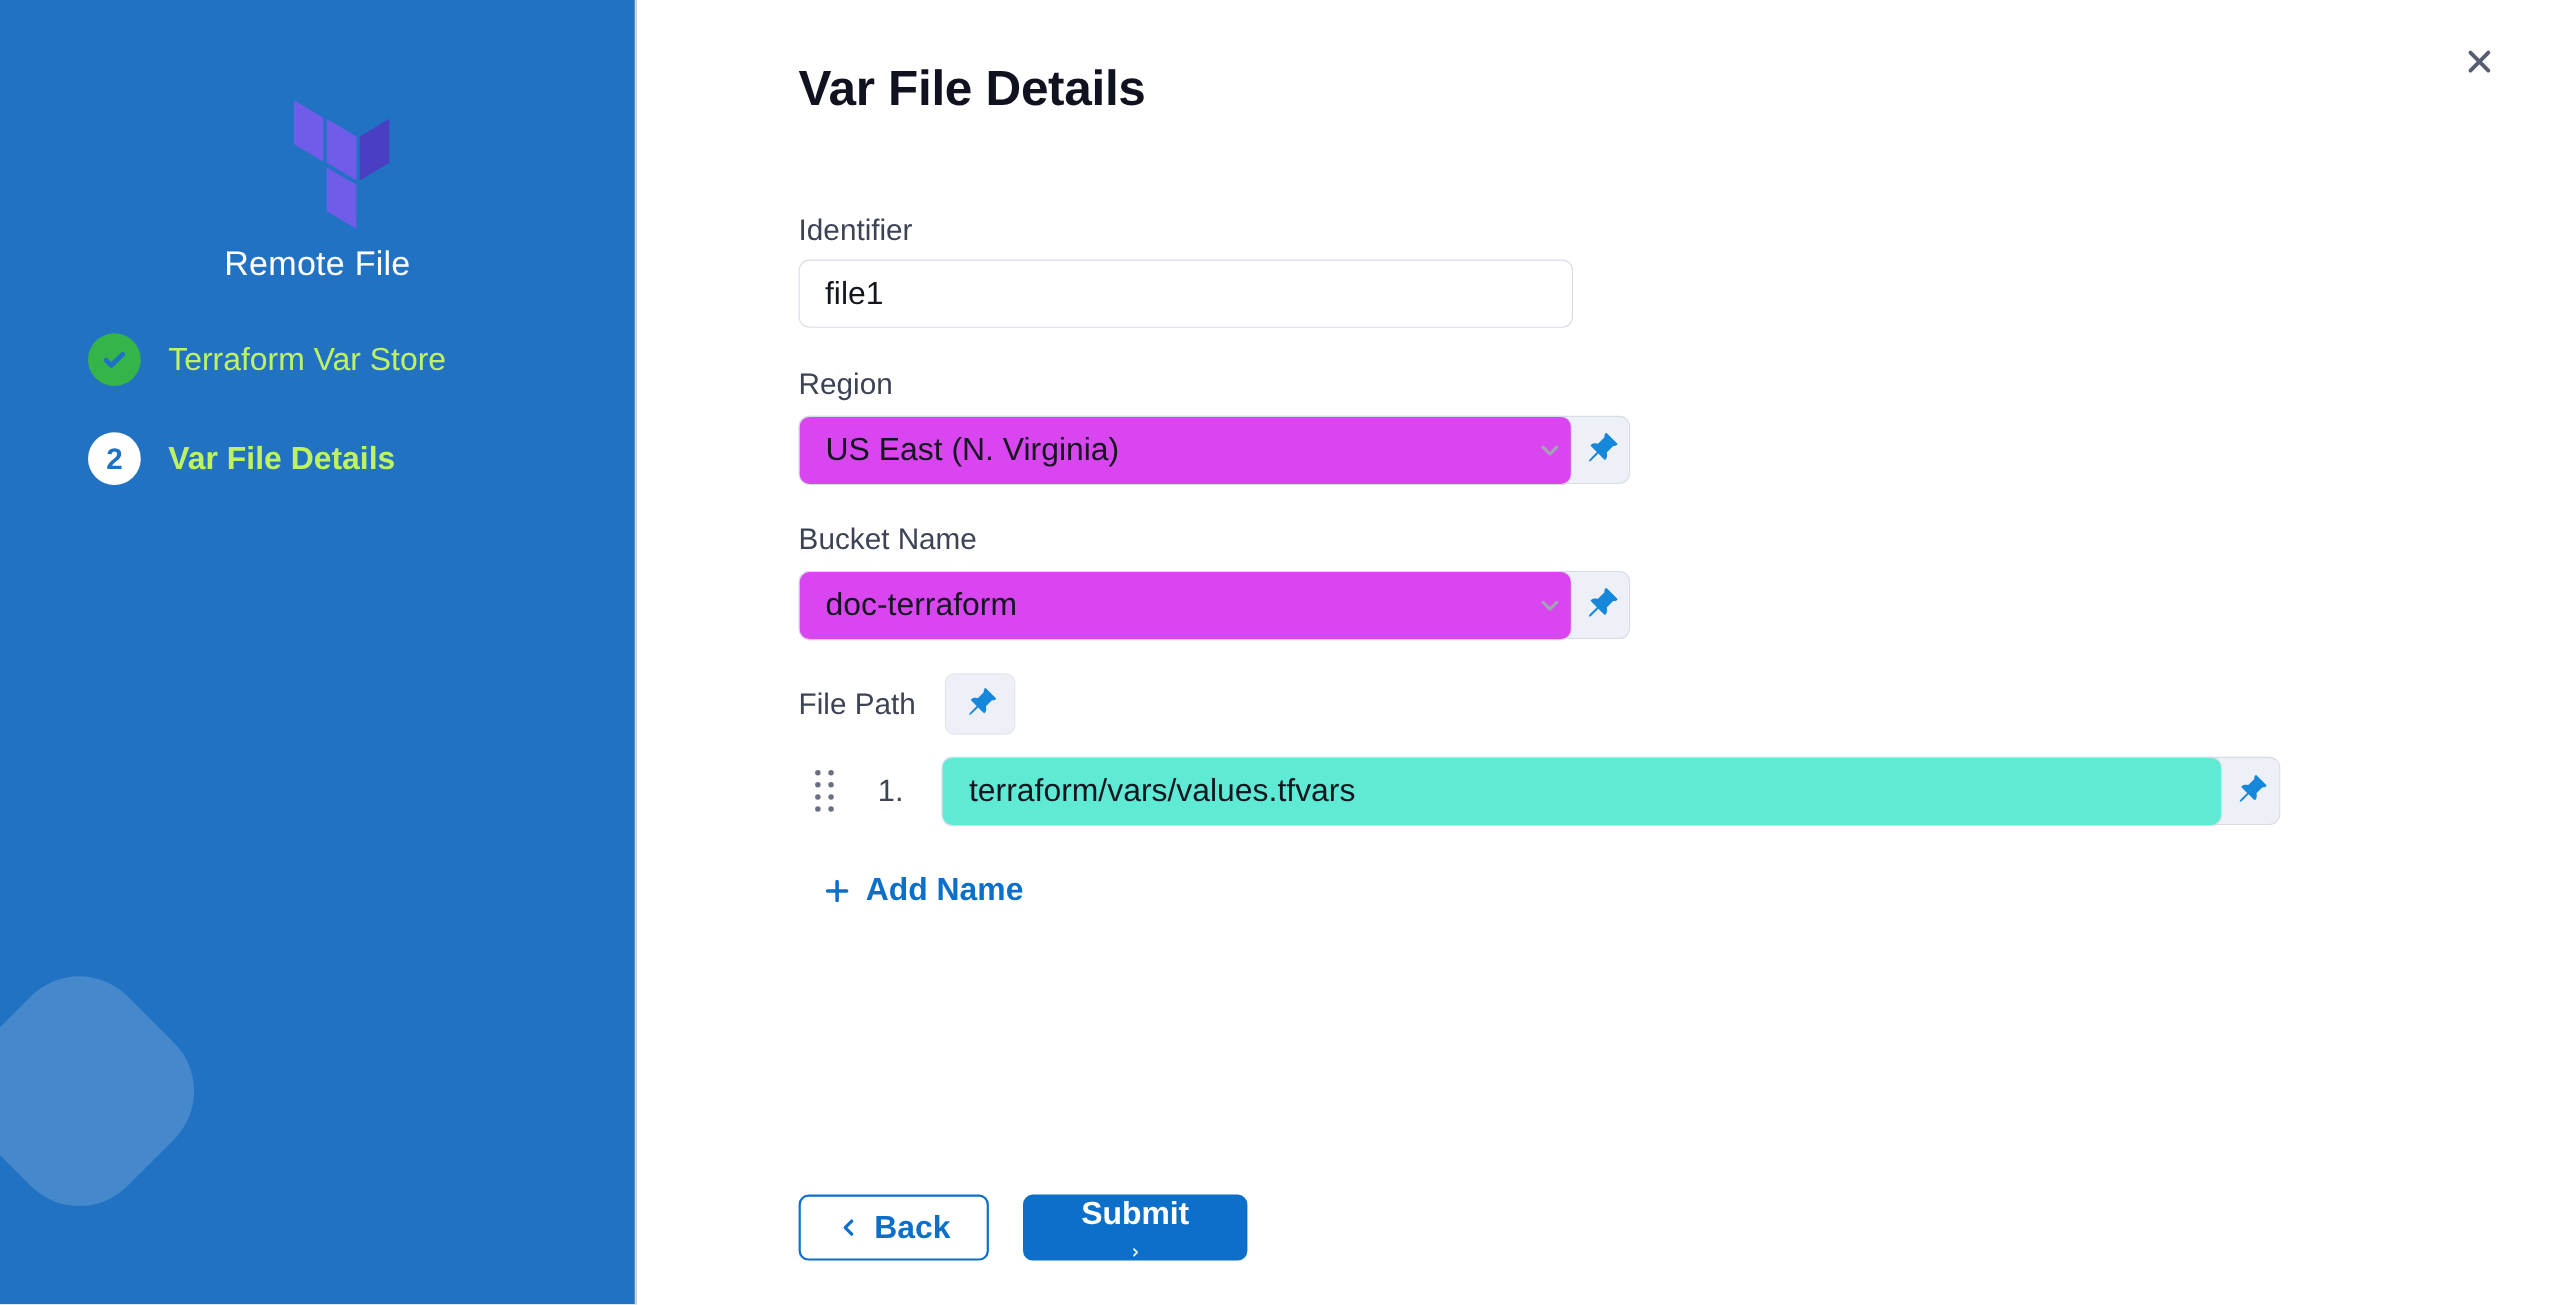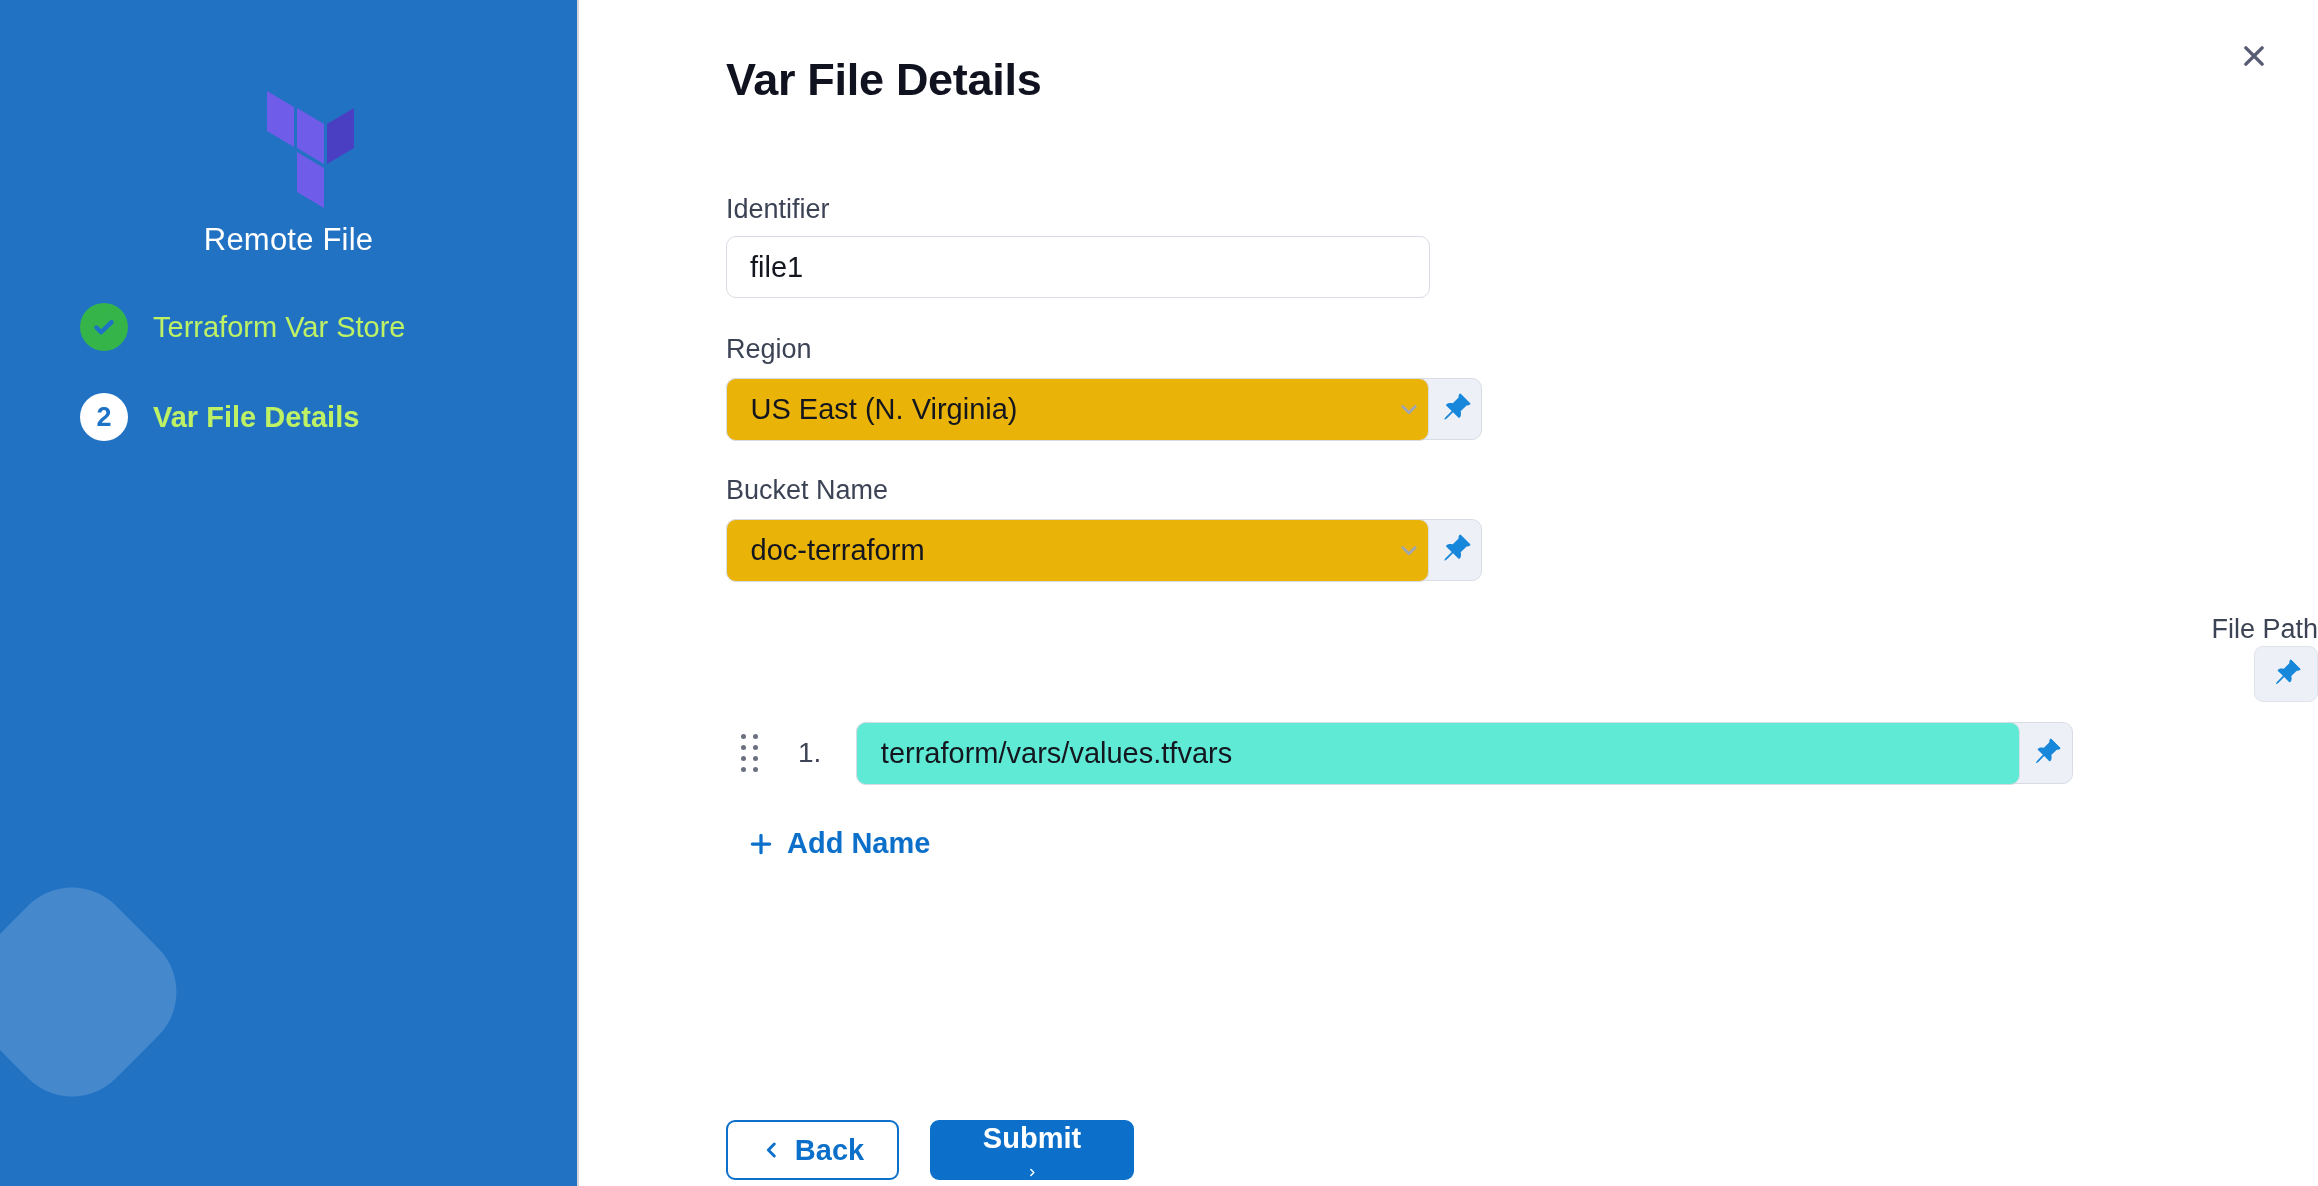--- a/index.html
+++ b/index.html
@@ -64,31 +64,31 @@
     font-family:"Liberation Sans", sans-serif;
     font-size:29px; color:#14161F; padding:0 23px; outline:none;
   }
 
   .input-group {
     margin-top:12px; width:756px; height:62px;
     background:#EDF0F6; border:1.5px solid #D8DCE5; border-radius:10px;
     display:flex; align-items:stretch;
   }
   .select-box {
-    flex:1; background:#eab308; border:1.5px solid #D8DCE5; border-radius:10px;
+    flex:1; background:#d946ef; border:1.5px solid #D8DCE5; border-radius:10px;
     margin:-1.5px 0 -1.5px -1.5px;
     display:flex; align-items:center; padding:0 4px 0 24px; cursor:pointer;
   }
   .select-value { flex:1; font-size:29px; color:#14161F; }
   .pin-cell {
     width:52px; border:none; background:transparent; cursor:pointer;
     display:flex; align-items:center; justify-content:center; border-radius:0 10px 10px 0;
   }
 
-  .filepath-head { margin-top:31px; display:flex; align-items:flex-end;flex-direction:column; }
+  .filepath-head { margin-top:31px; display:flex; align-items:center; }
   .pin-standalone {
     margin-left:26px; width:64px; height:56px;
     background:#EDF0F6; border:1.5px solid #DFE3EB; border-radius:9px;
     cursor:pointer; display:flex; align-items:center; justify-content:center;
   }
 
   .file-row { margin-top:20px; display:flex; align-items:center; }
   .drag-handle {
     margin-left:15px; display:grid; grid-template-columns:repeat(2, 5px);
     grid-auto-rows:5px; column-gap:7px; row-gap:6px; cursor:grab;

